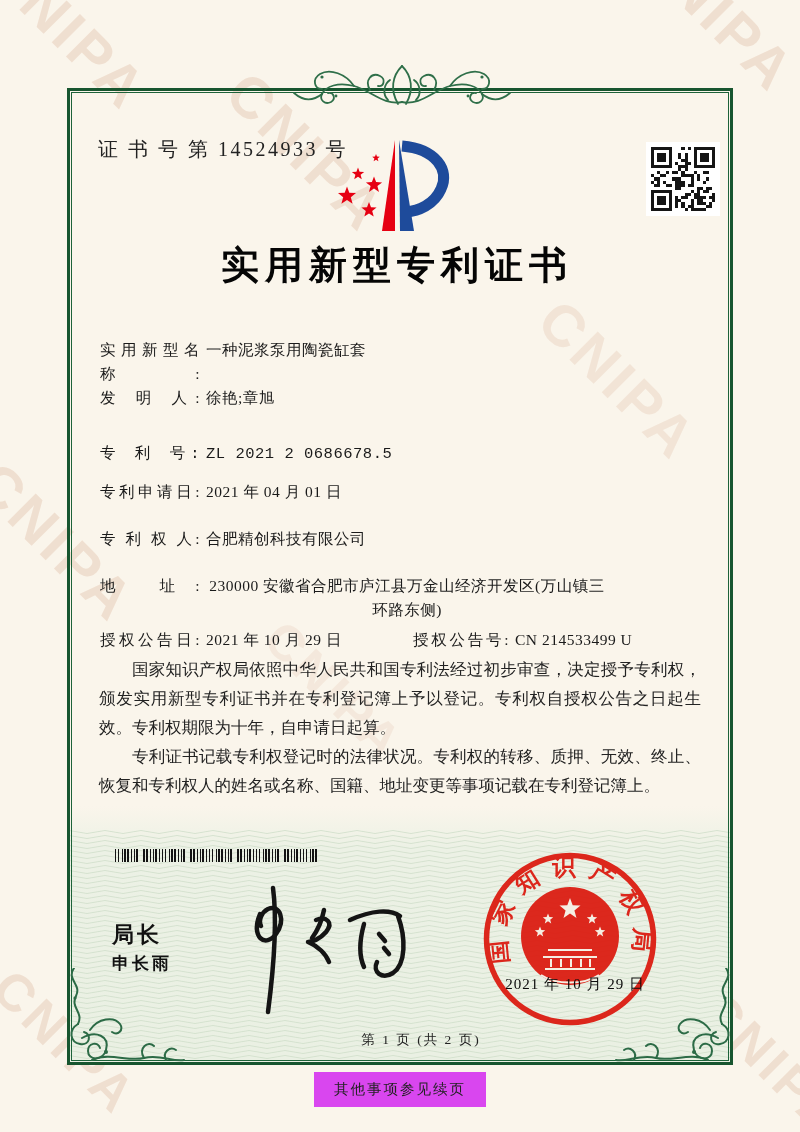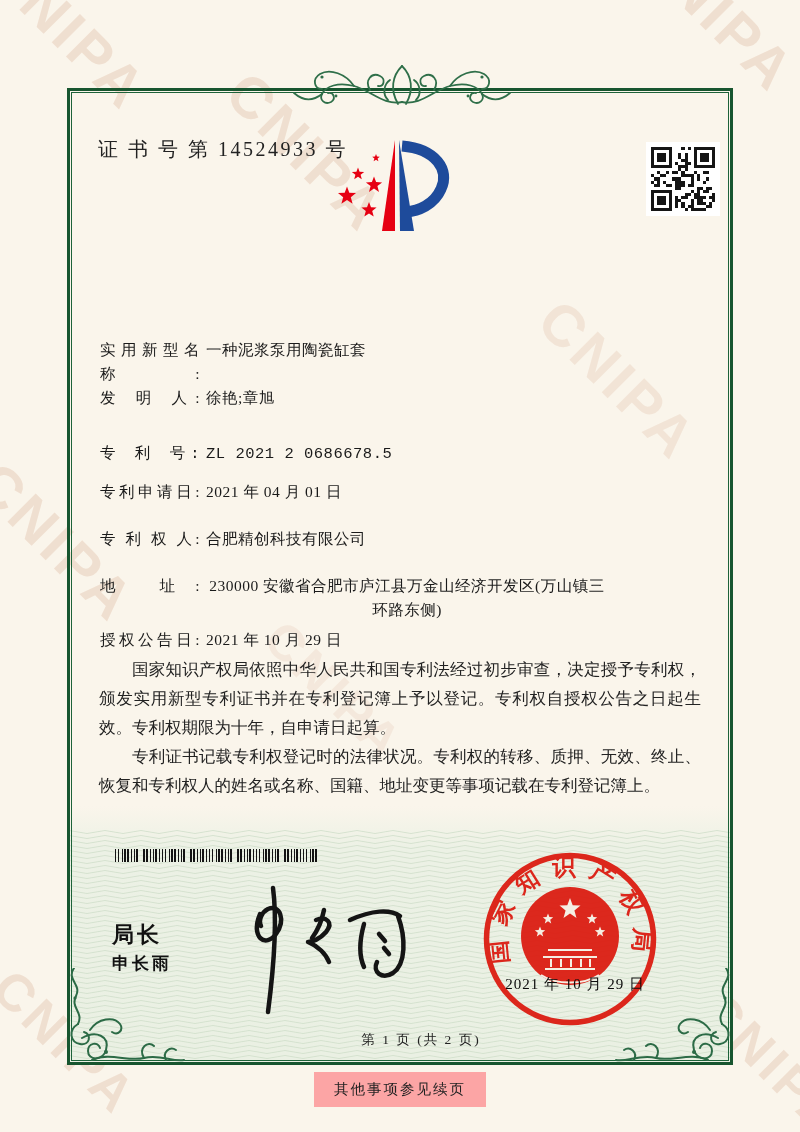--- a/index.html
+++ b/index.html
@@ -55,21 +55,21 @@
     background:repeating-linear-gradient(90deg,#141414 0 1.4px,rgba(0,0,0,0) 1.4px 2.6px,
       #141414 2.6px 4.4px,rgba(0,0,0,0) 4.4px 6.8px,#141414 6.8px 7.6px,rgba(0,0,0,0) 7.6px 9.4px);
   }
   .ctitle{position:absolute;left:112px;top:920px;z-index:3;font-family:"Liberation Sans",sans-serif;font-weight:bold;font-size:22px;letter-spacing:3px;color:#111;}
   .cname{position:absolute;left:112px;top:952px;z-index:3;font-family:"Liberation Sans",sans-serif;font-weight:bold;font-size:17px;letter-spacing:3px;color:#111;}
   .sig{position:absolute;left:232px;top:876px;z-index:4;}
   .seal{position:absolute;left:470px;top:836px;z-index:4;opacity:.96;}
   .sealdate{position:absolute;left:487px;top:975px;width:176px;z-index:5;text-align:center;font-size:15px;letter-spacing:1px;color:#0b0b0b;}
   .pagenum{position:absolute;left:67px;top:1031px;width:708px;z-index:3;text-align:center;font-size:13.5px;letter-spacing:2px;color:#222;}
   .contnote{position:absolute;left:0;top:1072px;width:800px;z-index:3;text-align:center;}
-  .contnote span{display:inline-block;background:#fca5a5;padding:8px 20px;font-size:14.5px;letter-spacing:2px;color:#222;
+  .contnote span{display:inline-block;background:#d946ef;padding:8px 20px;font-size:14.5px;letter-spacing:2px;color:#222;
     font-family:"DejaVu Serif","Liberation Serif",serif;}
 </style>
 </head>
 <body>
 
 <div class="page">
 
   <div class="wm" style="left:-30px;top:-4px;">CNIPA</div>
   <div class="wm" style="left:618px;top:-22px;">CNIPA</div>
   <div class="wm" style="left:208px;top:118px;">CNIPA</div>
@@ -381,20 +381,21 @@
         <rect x="19" y="19" width="1" height="1"></rect>
         <rect x="11" y="20" width="1" height="1"></rect>
         <rect x="13" y="20" width="1" height="1"></rect>
         <rect x="14" y="20" width="1" height="1"></rect>
         <rect x="15" y="20" width="1" height="1"></rect>
         <rect x="16" y="20" width="1" height="1"></rect>
         <rect x="17" y="20" width="1" height="1"></rect>
       </g>
   </svg>
 
+  <div class="title">实用新型专利证书</div>
 
   <div class="row" style="top:338px;">
     <span class="flabel">实用新型名称:</span><span class="fvalue">一种泥浆泵用陶瓷缸套</span>
   </div>
   <div class="row" style="top:386px;">
     <span class="flabel">发 明 人:</span><span class="fvalue">徐艳;章旭</span>
   </div>
   <div class="row" style="top:442px;font-family:Liberation Mono, monospace;">
     <span class="flabel">专 利 号:</span><span class="fvalue">ZL 2021 2 0686678.5</span>
   </div>
@@ -402,20 +403,23 @@
     <span class="flabel">专利申请日:</span><span class="fvalue">2021 年 04 月 01 日</span>
   </div>
   <div class="row" style="top:527px;">
     <span class="flabel">专 利 权 人:</span><span class="fvalue">合肥精创科技有限公司</span>
   </div>
   <div class="row" style="top:574px;">
     <span class="flabel">地 址:</span><span class="fvalue addr">230000 安徽省合肥市庐江县万金山经济开发区(万山镇三环路东侧)</span>
   </div>
   <div class="row" style="top:628px;">
     <span class="flabel">授权公告日:</span><span class="fvalue">2021 年 10 月 29 日</span>
+    <span class="pair2">
+      <span class="flabel">授权公告号:</span><span class="fvalue">CN 214533499 U</span>
+    </span>
   </div>
 
   <div class="paras">
     <p>国家知识产权局依照中华人民共和国专利法经过初步审查，决定授予专利权，颁发实用新型专利证书并在专利登记簿上予以登记。专利权自授权公告之日起生效。专利权期限为十年，自申请日起算。</p>
     <p>专利证书记载专利权登记时的法律状况。专利权的转移、质押、无效、终止、恢复和专利权人的姓名或名称、国籍、地址变更等事项记载在专利登记簿上。</p>
   </div>
 
   <div class="barcode"></div>
 
   <div class="ctitle">局长</div>

